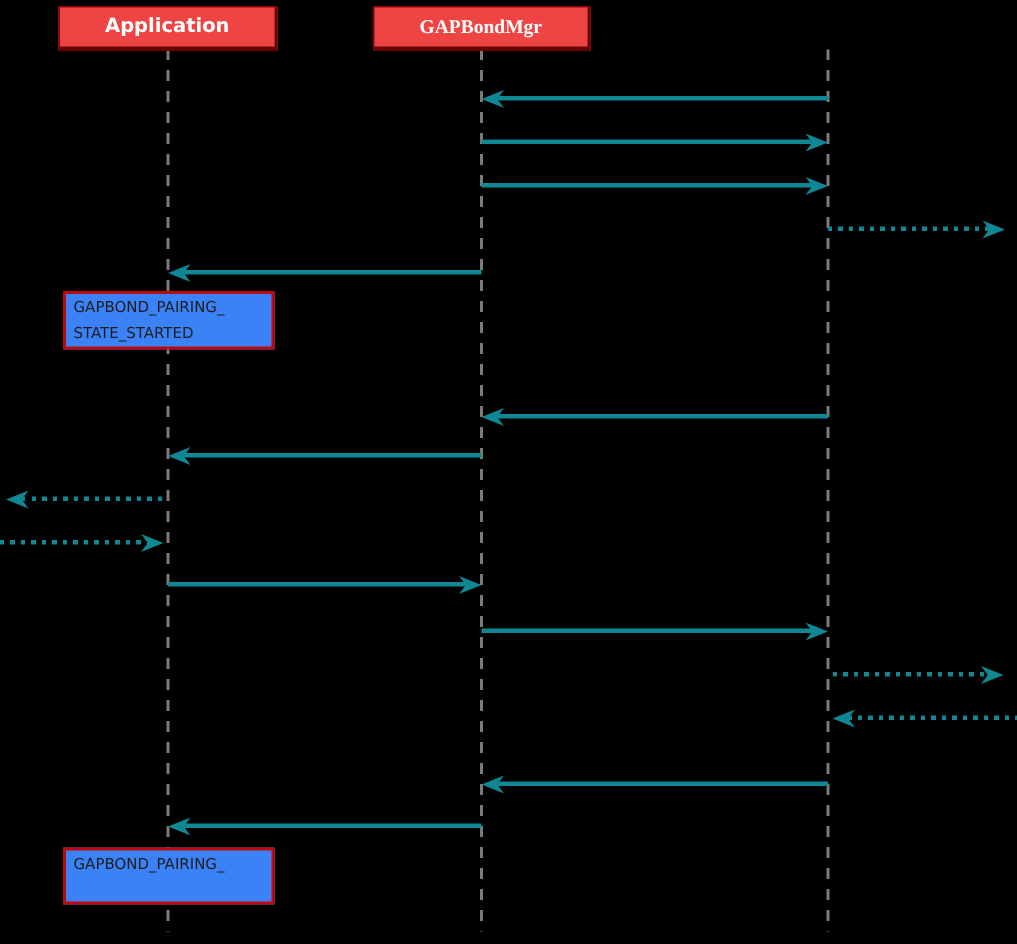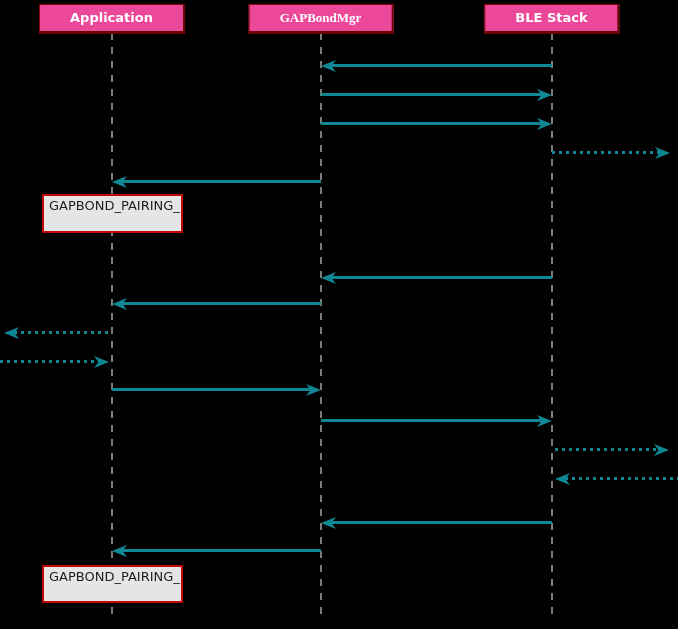--- a/index.html
+++ b/index.html
@@ -8,38 +8,38 @@
     background:#000;
     font-family:"DejaVu Sans","Liberation Sans",sans-serif;
   }
   .lifeline {
     position:absolute; top:33px; height:588px; width:2px;
     background:repeating-linear-gradient(180deg,#7b7b7b 0 7px,transparent 7px 14px);
   }
   .participant {
     position:absolute; top:4px; height:26px;
     transform:translateX(-50%);
-    background:#ec4899;
+    background:#ef4444;
     border:1px solid #8a0606;
     border-right:2px solid #690404;
     border-bottom:3px solid #690404;
     color:#fff; font-size:13px; font-weight:bold;
     line-height:26px; padding:0 30px; white-space:nowrap;
   }
   .message { position:absolute; height:13px; }
   .message .line { position:absolute; top:5px; height:3px; }
   .message .line.solid { background:var(--arrow); }
   .message .line.dotted {
     background:repeating-linear-gradient(90deg,var(--arrow) 0 3px,transparent 3px 7px);
   }
   .message svg { position:absolute; top:0.5px; display:block; }
   .note {
     position:absolute; box-sizing:border-box;
-    background:#e5e5e5; border:2px solid #c00808;
-    color:#1d1d1d; font-size:13px; line-height:17px;
+    background:#3b82f6; border:2px solid #c00808;
+    color:#1d1d1d; font-size:10px; line-height:17px;
     padding:1px 5px; white-space:nowrap;
   }
 </style>
 </head>
 <body>
 
 <div id="diagram" class="diagram" style="--arrow: #0f8794; background: rgb(0, 0, 0);">
     <div class="lifeline" style="left: 111px;"></div>
     <div class="lifeline" style="left: 320px;"></div>
     <div class="lifeline" style="left: 551px;"></div>
@@ -128,26 +128,24 @@
       </svg>
     </div>
     <div class="message" style="left: 112px; top: 544px; width: 209px;">
       <div class="line solid" style="left: 10px; width: 199px;"></div>
       <svg width="15" height="12" viewBox="0 0 15 12" style="left: 0px;">
         <path fill="#0f8794" d="M0,6 L15,0 L10.5,6 L15,12 Z"></path>
       </svg>
     </div>
     <div class="note" style="left: 42px; top: 194px; width: 141px; height: 39px;">
       <div>GAPBOND_PAIRING_</div>
+      <div>STATE_STARTED</div>
     </div>
     <div class="note" style="left: 42px; top: 565px; width: 141px; height: 38px;">
       <div>GAPBOND_PAIRING_</div>
     </div>
     <div class="participant" style="left: 112px;">
       <div>Application</div>
     </div>
     <div class="participant" style="left: 321px; font-family: Liberation Serif, serif;">
       <div>GAPBondMgr</div>
     </div>
-    <div class="participant" style="left: 552px;">
-      <div>BLE Stack</div>
-    </div>
   </div>
 
 </body></html>

